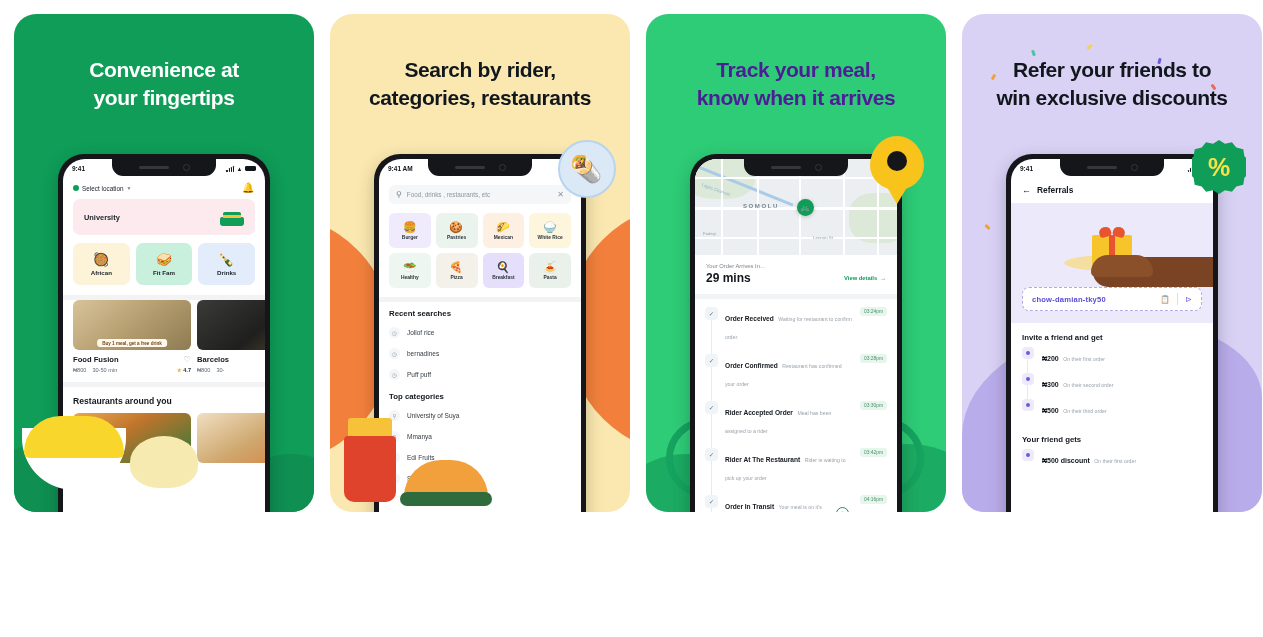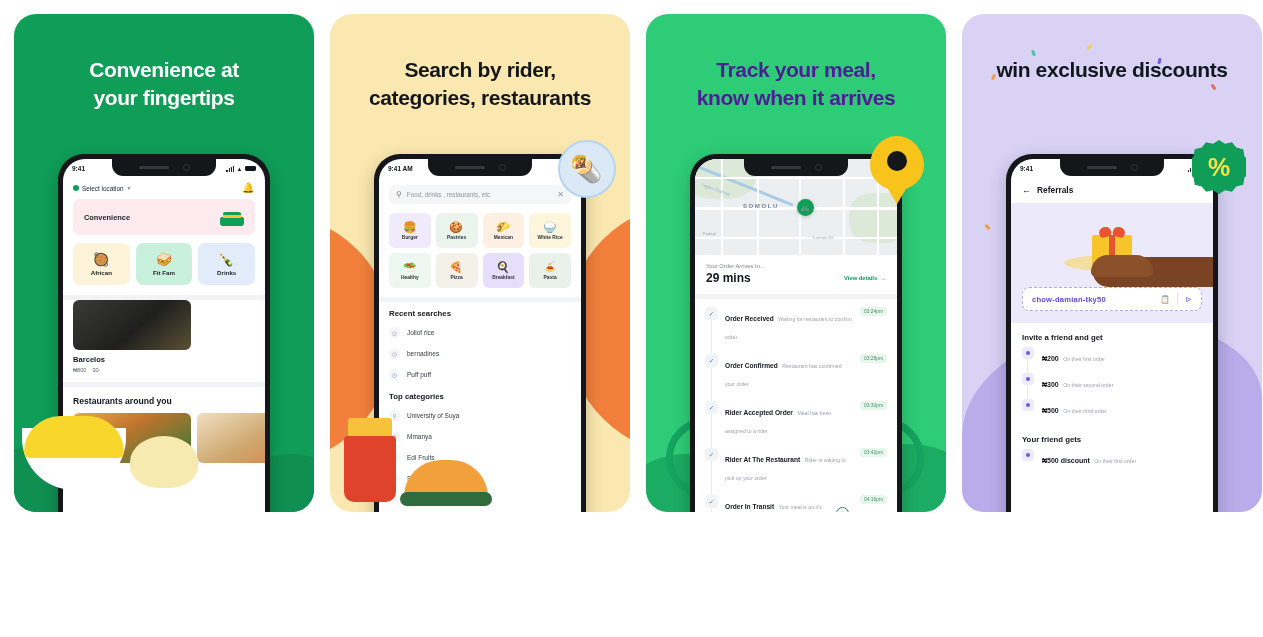--- a/index.html
+++ b/index.html
@@ -288,21 +288,21 @@
         <div class="p1-top">
           <div class="loc">
             <span class="pin"></span>
             <span>Select location</span>
             <span class="chev">▼</span>
           </div>
           <div class="bell">🔔</div>
         </div>
 
         <div class="banner">
-          <span>Convenience</span>
+          <span>University</span>
           <span class="hat">
             <i class="base"></i>
               <i class="mid"></i>
               <i class="top"></i>
           </span>
         </div>
 
         <div class="cats3">
           <div class="cat3 c-african">
             <span class="emoji">🥘</span>
@@ -314,20 +314,35 @@
           </div>
           <div class="cat3 c-drinks">
             <span class="emoji">🍾</span>
             <span class="lbl">Drinks</span>
           </div>
         </div>
 
         <div class="sec-div"></div>
 
         <div class="foodrow">
+          <div class="card">
+            <div class="thumb">
+              <span class="tag">Buy 1 meal, get a free drink</span>
+            </div>
+            <div class="cname">
+              <b>Food Fusion</b>
+              <span class="heart">♡</span>
+            </div>
+            <div class="cmeta">
+              <span>₦800</span>
+              <span>30-50 min</span>
+              <span class="rate"><span class="star">★</span>
+                <span>4.7</span></span>
+            </div>
+          </div>
           <div class="card">
             <div class="thumb alt"></div>
             <div class="cname">
               <b>Barcelos</b>
             </div>
             <div class="cmeta">
               <span>₦800</span>
               <span>30-</span>
             </div>
           </div>
@@ -614,20 +629,21 @@
     <div class="deco" style="left:0;bottom:0;width:300px;height:190px;background:#b9acea;border-radius:60% 40% 0 0"></div>
     <div class="confetti deco" style="left:30px;top:60px;background:#f2a03c;transform:rotate(30deg)"></div>
     <div class="confetti deco" style="left:70px;top:36px;background:#4fc3a1;transform:rotate(-20deg)"></div>
     <div class="confetti deco" style="left:126px;top:30px;background:#f6d14d;transform:rotate(50deg)"></div>
     <div class="confetti deco" style="left:196px;top:44px;background:#6a5ddb;transform:rotate(15deg)"></div>
     <div class="confetti deco" style="left:250px;top:70px;background:#e86a5a;transform:rotate(-35deg)"></div>
     <div class="confetti deco" style="left:250px;top:230px;background:#4fc3a1;transform:rotate(25deg)"></div>
     <div class="confetti deco" style="left:24px;top:210px;background:#f2a03c;transform:rotate(-45deg)"></div>
 
     <div class="headline" style="color:#12171d">
+      <div>Refer your friends to</div>
       <div>win exclusive discounts</div>
     </div>
 
     <div class="badge-wrap" style="right:16px;top:126px">
       <div class="pct-badge">%</div>
     </div>
 
     <div class="phone">
       <div class="screen">
         <div class="notch">

